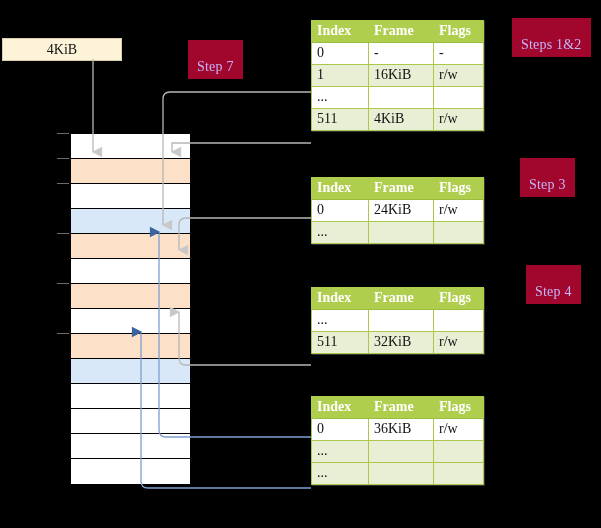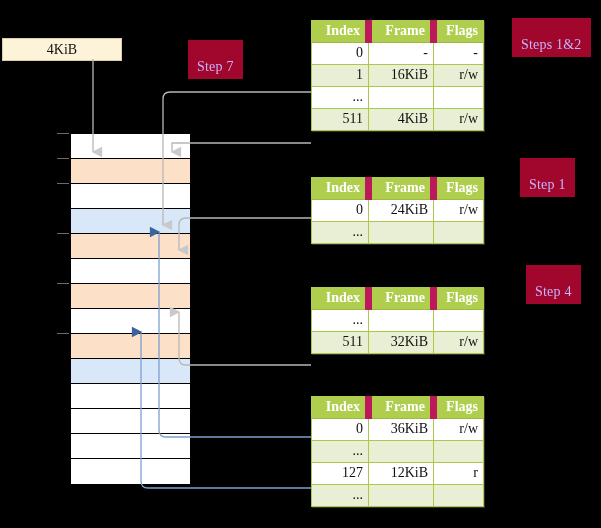--- a/index.html
+++ b/index.html
@@ -55,36 +55,36 @@
     position: absolute;
     border-collapse: collapse;
     background: #ffffff;
     box-shadow: 1px 1px 0 rgba(90,90,90,0.55);
   }
   .ptable td, .ptable th {
     border: 1px solid #aac84a;
     font-size: 14px;
     line-height: 1;
     padding: 3px 5px 4px 5px;
-    text-align: right;
+    text-align: left;
     vertical-align: middle;
     white-space: nowrap;
     color: #111111;
     font-weight: normal;
     height: 17px;
     box-sizing: border-box;
   }
   .ptable th {
     background: #b0ce4e;
     color: #ffffff;
     font-weight: bold;
     border-color: #b0ce4e;
     border-bottom: 1px solid #9dbb3f;
   }
-  .ptable th.sep { border-left: 7px solid #be185d; }
+  .ptable th.sep { border-left: 1px solid #be185d; }
   .ptable tr.alt td { background: #e9efd4; }
   .ptable tr.plain td { background: #ffffff; }
   .ptable td.hl { background: #f7f6a8; }
   .col-index { width: 57px; }
   .col-frame { width: 65px; }
   .col-flags { width: 50px; }
 
   
   .memcol {
     position: absolute;
@@ -147,21 +147,21 @@
       <div class="tick" style="left: 57px; top: 158px;"></div>
       <div class="tick" style="left: 57px; top: 183px;"></div>
       <div class="tick" style="left: 57px; top: 233px;"></div>
       <div class="tick" style="left: 57px; top: 283px;"></div>
       <div class="tick" style="left: 57px; top: 333px;"></div>
     </div>
 
   <div id="badges">
       <div class="badge" style="left: 188px; top: 40px;">Step 7</div>
       <div class="badge" style="left: 512px; top: 18px;">Steps 1&amp;2</div>
-      <div class="badge" style="left: 520px; top: 158px;">Step 1</div>
+      <div class="badge" style="left: 520px; top: 158px;">Step 3</div>
       <div class="badge" style="left: 526px; top: 265px;">Step 4</div>
     </div>
 
   <div id="tables">
       <table class="ptable" style="left: 311px; top: 20px;">
         <thead>
           <tr>
             <th class="col-index">Index</th>
             <th class="col-frame sep">Frame</th>
             <th class="col-flags sep">Flags</th>
@@ -243,25 +243,20 @@
         <tbody>
           <tr class="plain">
             <td class="col-index">0</td>
             <td class="col-frame">36KiB</td>
             <td class="col-flags">r/w</td>
           </tr>
           <tr class="alt">
             <td class="col-index">...</td>
             <td class="col-frame"></td>
             <td class="col-flags"></td>
-          </tr>
-          <tr class="plain">
-            <td class="col-index">127</td>
-            <td class="col-frame">12KiB</td>
-            <td class="col-flags">r</td>
           </tr>
           <tr class="alt">
             <td class="col-index">...</td>
             <td class="col-frame"></td>
             <td class="col-flags"></td>
           </tr>
         </tbody>
       </table>
     </div>
 

